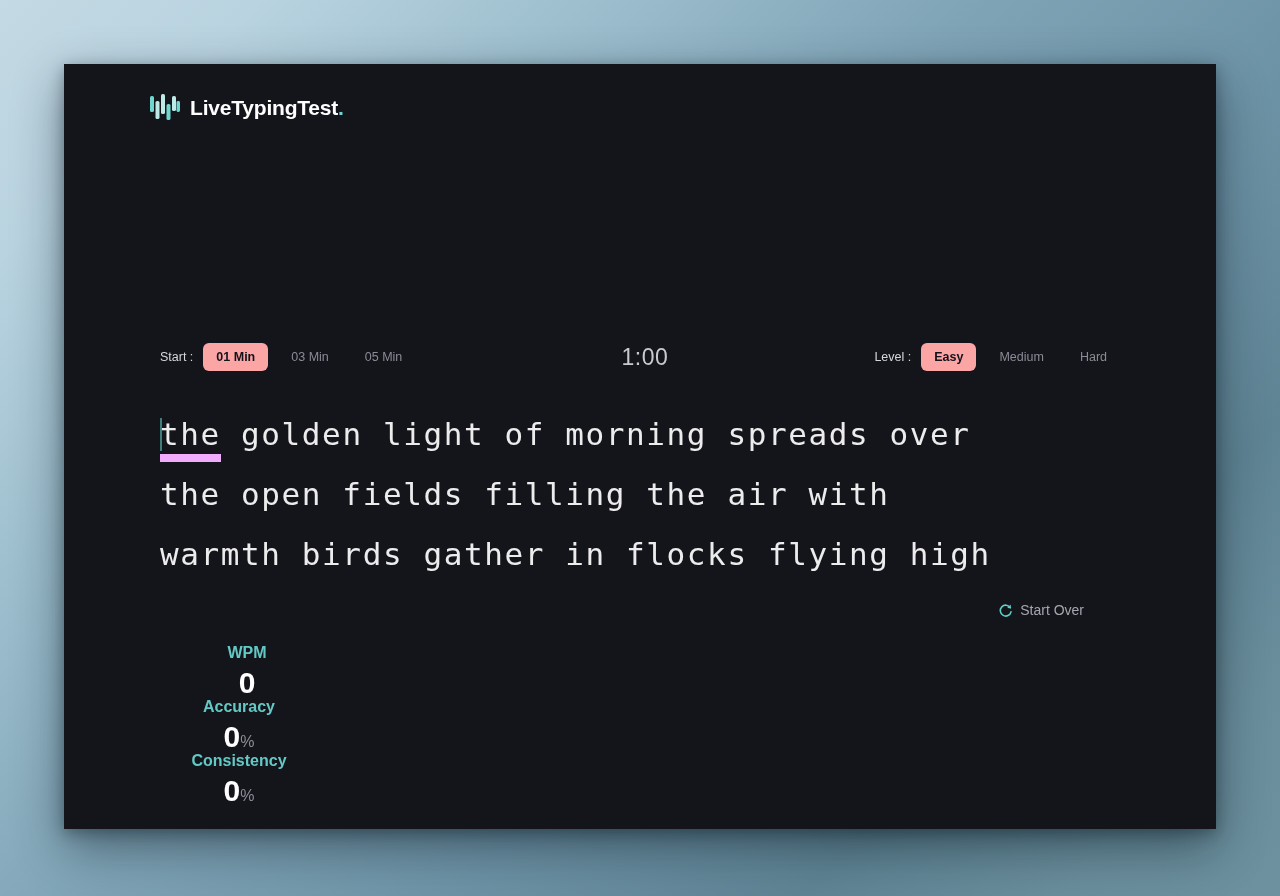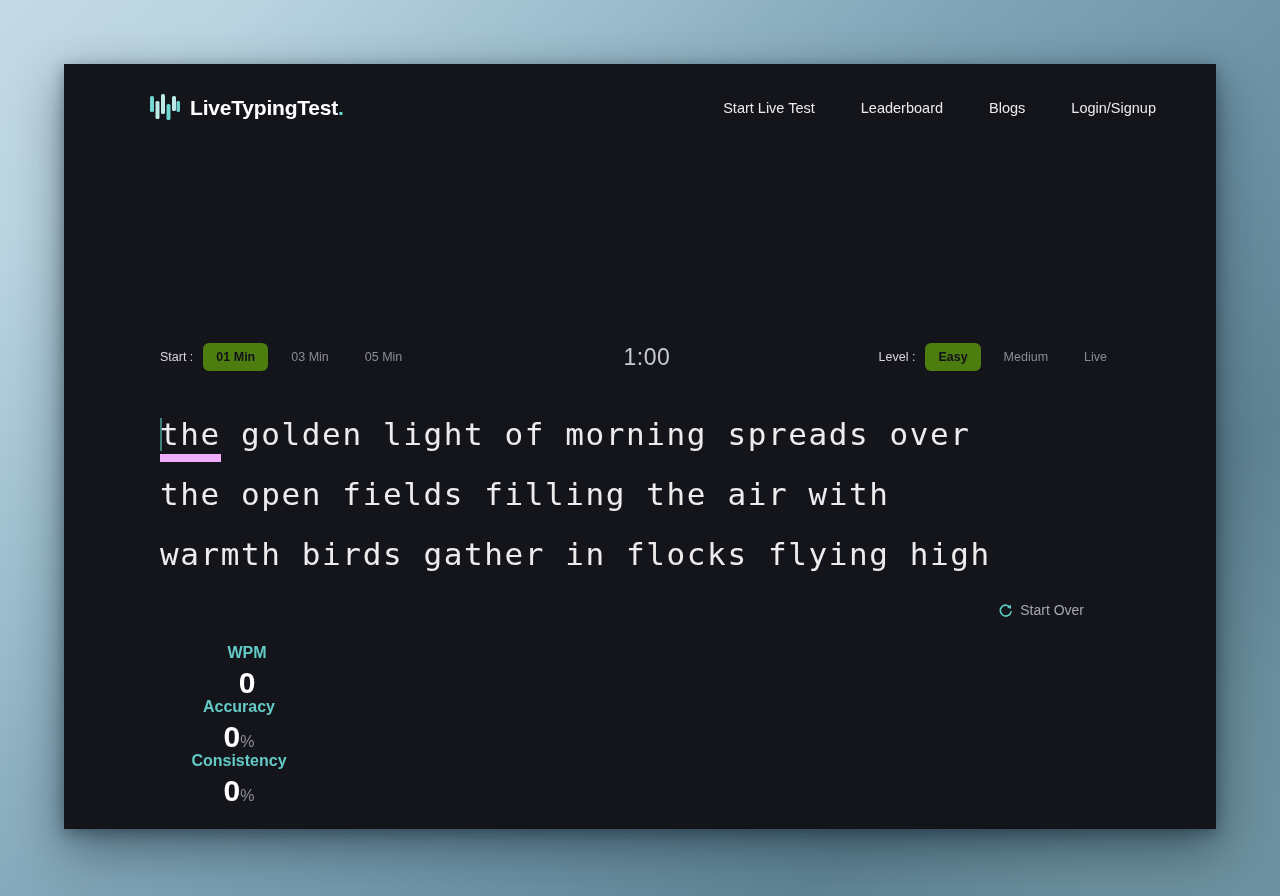--- a/index.html
+++ b/index.html
@@ -109,21 +109,21 @@
 
   .opt {
     font-size: 12.5px;
     padding: 7px 13px;
     border-radius: 6px;
     color: #8b8b96;
     white-space: nowrap;
     cursor: pointer;
   }
   .opt.active {
-    background: #4d7c0f;
+    background: #fca5a5;
     color: #12121a;
     font-weight: bold;
   }
 
   .timer {
     color: #c9c9d2;
     font-size: 23px;
     letter-spacing: 0.5px;
   }
 
@@ -212,47 +212,41 @@
           <rect x="16.5" y="12" width="4" height="16" rx="1.6" fill="#6fd7cf"></rect>
           <rect x="22" y="4" width="4" height="15" rx="1.6" fill="#bdeae6"></rect>
           <rect x="26.5" y="9" width="3.5" height="11" rx="1.4" fill="#6fd7cf"></rect>
         </svg>
       </span>
       <span class="brand-name">
         <span>LiveTypingTest</span><span class="brand-dot">.</span>
       </span>
     </div>
 
-    <nav class="main-nav">
-      <a class="nav-link">Start Live Test</a>
-      <a class="nav-link">Leaderboard</a>
-      <a class="nav-link">Blogs</a>
-      <a class="nav-link">Login/Signup</a>
-    </nav>
 
   </header>
 
   <main class="test-area">
 
     <div class="control-bar">
 
       <div class="control-group">
         <span class="control-label">Start :</span>
         <span class="opt active">01 Min</span>
         <span class="opt">03 Min</span>
         <span class="opt">05 Min</span>
       </div>
 
       <div class="timer">1:00</div>
 
       <div class="control-group">
         <span class="control-label">Level :</span>
         <span class="opt active">Easy</span>
         <span class="opt">Medium</span>
-        <span class="opt">Live</span>
+        <span class="opt">Hard</span>
       </div>
 
     </div>
 
     <div class="passage"><span class="caret"></span><span class="word-current">the</span><span> golden light of morning spreads over
 the open fields filling the air with
 warmth birds gather in flocks flying high</span></div>
 
     <div class="restart-row">
       <span class="restart-btn">

